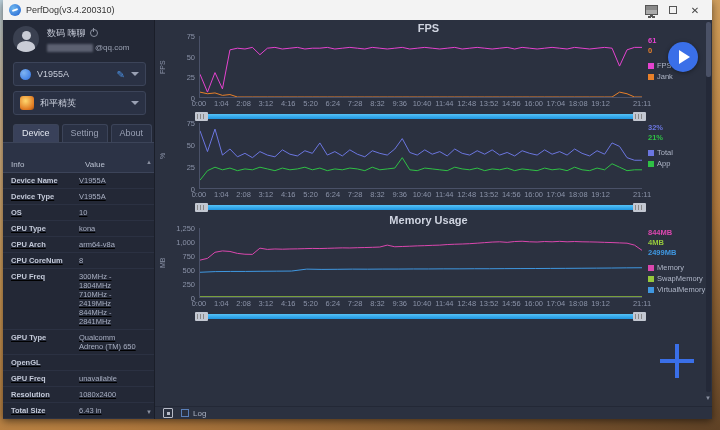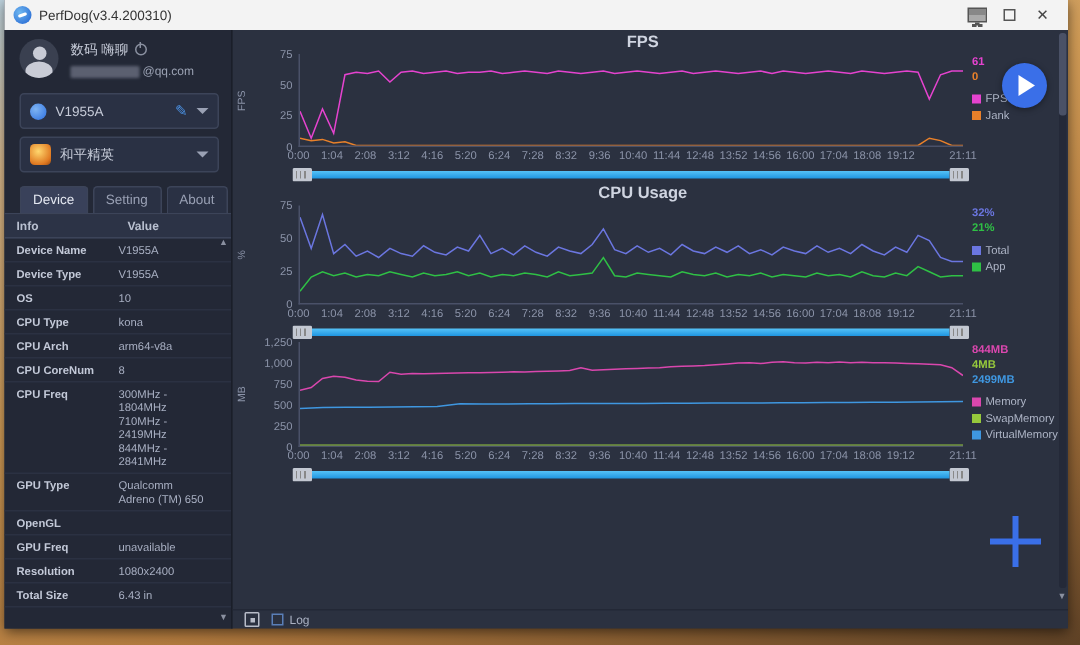--- a/index.html
+++ b/index.html
@@ -38,22 +38,22 @@
   .game-ic { width:14px; height:14px; border-radius:3px; background:radial-gradient(circle at 40% 35%,#ffd76e,#e07a22 70%,#9a4a10); flex:none; }
   .pen-ic { color:#4a90e2; font-size:10px; margin-right:6px; }
   .caret { width:0; height:0; border-left:4px solid transparent; border-right:4px solid transparent; border-top:4px solid #9aa1b4; }
 
   .tab-row { display:flex; gap:3px; margin:9px 8px 0 10px; }
   .s-tab { font-size:9px; padding:3px 8px 4px; border:1px solid #3c4459; border-bottom:none; border-radius:3px 3px 0 0; background:#2a3144; color:#99a0b4; cursor:pointer; }
   .s-tab.active { background:#39415a; color:#e3e7f0; }
 
   .dev-table { flex:1; overflow:hidden; border-top:1px solid #3c4459; position:relative; }
   .t-head { display:flex; background:#2c3346; border-bottom:1px solid #3c4459; }
-  .t-head span { font-size:8px; font-weight:bold; color:#b9c0d0; padding:3px 0 3px 8px; }
-  .t-row { display:flex; border-bottom:1px solid #2b3142; }
+  .t-head span { font-size:8px; font-weight:normal; color:#b9c0d0; padding:17px 0 3px 8px; }
+  .t-row { display:flex; border-bottom:1px solid #2b3142;text-decoration:underline; }
   .t-label { width:74px; flex:none; font-size:7.5px; font-weight:bold; color:#c3c9d8; padding:3px 2px 3px 8px; }
   .t-value { flex:1; font-size:7.5px; color:#a8afc2; padding:3px 2px 3px 2px; white-space:pre-line; }
   .tbl-arrow { position:absolute; right:2px; font-size:6px; color:#8a90a0; }
 
   
   .main { flex:1; display:flex; flex-direction:column; min-width:0; position:relative; }
   .tabbar { height:17px; display:flex; align-items:stretch; flex:none; }
   .scene-tab { background:#3d4356; color:#c2c8d6; font-size:8px; display:flex; align-items:center; padding:0 8px; cursor:pointer; }
   .label-tab { flex:1; background:#c25760; color:#fff; font-size:9px; font-weight:bold; display:flex; align-items:center; justify-content:center; cursor:pointer; }
   .tb-icons { display:flex; align-items:center; gap:8px; padding:0 10px 0 8px; background:#2b3140; }
@@ -258,21 +258,20 @@
               <span style="left:90.6372934697089%">19:12</span>
               <span style="left:100%">21:11</span>
             </div>
             <div class="hscroll">
               <span class="hs-cap"></span>
               <span class="hs-bar"></span>
               <span class="hs-cap"></span>
             </div>
           </div>
         <div class="chart-block">
-            <div class="c-title">CPU Usage</div>
             <div class="plot-wrap">
               <span class="ylab">%</span>
               <span class="ytick" style="top:100%">0</span>
               <span class="ytick" style="top:66.66666666666667%">25</span>
               <span class="ytick" style="top:33.33333333333334%">50</span>
               <span class="ytick" style="top:0%">75</span>
               <svg viewBox="0 0 100 100" preserveAspectRatio="none" style="height:66px">
                 <polyline points="0.00,12.00 1.69,44.00 3.39,9.33 5.08,49.33 6.78,40.00 8.47,52.00 10.17,46.67 11.86,53.33 13.56,44.00 15.25,49.33 16.95,52.00 18.64,41.33 20.34,48.00 22.03,50.67 23.73,42.67 25.42,46.67 27.12,30.67 28.81,49.33 30.51,44.00 32.20,50.67 33.90,41.33 35.59,48.00 37.29,52.00 38.98,42.67 40.68,46.67 42.37,49.33 44.07,40.00 45.76,24.00 47.46,45.33 49.15,49.33 50.85,41.33 52.54,48.00 54.24,44.00 55.93,50.67 57.63,40.00 59.32,46.67 61.02,49.33 62.71,42.67 64.41,48.00 66.10,41.33 67.80,49.33 69.49,45.33 71.19,50.67 72.88,42.67 74.58,46.67 76.27,49.33 77.97,41.33 79.66,48.00 81.36,44.00 83.05,49.33 84.75,40.00 86.44,46.67 88.14,50.67 89.83,42.67 91.53,48.00 93.22,30.67 94.92,36.00 96.61,53.33 98.31,57.33 100.00,57.33" fill="none" stroke="#6b76e0" stroke-width="1" vector-effect="non-scaling-stroke"></polyline>
                 <polyline points="0.00,88.00 1.69,73.33 3.39,68.00 5.08,72.00 6.78,69.33 8.47,73.33 10.17,70.67 11.86,72.00 13.56,68.00 15.25,70.67 16.95,73.33 18.64,69.33 20.34,72.00 22.03,70.67 23.73,68.00 25.42,72.00 27.12,69.33 28.81,73.33 30.51,70.67 32.20,72.00 33.90,69.33 35.59,70.67 37.29,73.33 38.98,68.00 40.68,72.00 42.37,70.67 44.07,69.33 45.76,53.33 47.46,72.00 49.15,73.33 50.85,69.33 52.54,70.67 54.24,72.00 55.93,73.33 57.63,68.00 59.32,70.67 61.02,72.00 62.71,69.33 64.41,73.33 66.10,70.67 67.80,72.00 69.49,69.33 71.19,73.33 72.88,70.67 74.58,72.00 76.27,73.33 77.97,69.33 79.66,72.00 81.36,70.67 83.05,73.33 84.75,68.00 86.44,72.00 88.14,73.33 89.83,69.33 91.53,72.00 93.22,62.67 94.92,68.00 96.61,73.33 98.31,72.00 100.00,72.00" fill="none" stroke="#2fc045" stroke-width="1" vector-effect="non-scaling-stroke"></polyline>
               </svg>
@@ -306,20 +305,21 @@
               <span style="left:90.6372934697089%">19:12</span>
               <span style="left:100%">21:11</span>
             </div>
             <div class="hscroll">
               <span class="hs-cap"></span>
               <span class="hs-bar"></span>
               <span class="hs-cap"></span>
             </div>
           </div>
         <div class="chart-block">
+            <div class="c-title">Memory Usage</div>
             <div class="plot-wrap">
               <span class="ylab">MB</span>
               <span class="ytick" style="top:100%">0</span>
               <span class="ytick" style="top:80%">250</span>
               <span class="ytick" style="top:60%">500</span>
               <span class="ytick" style="top:40%">750</span>
               <span class="ytick" style="top:20%">1,000</span>
               <span class="ytick" style="top:0%">1,250</span>
               <svg viewBox="0 0 100 100" preserveAspectRatio="none" style="height:70px">
                 <polyline points="0.00,46.56 1.69,44.00 3.39,35.20 5.08,33.20 6.78,34.00 8.47,36.80 10.17,38.00 11.86,38.24 13.56,29.20 15.25,31.04 16.95,30.40 18.64,30.72 20.34,30.40 22.03,30.24 23.73,29.92 25.42,29.60 27.12,29.76 28.81,29.44 30.51,29.12 32.20,28.80 33.90,28.96 35.59,28.56 37.29,28.32 38.98,28.00 40.68,27.60 42.37,24.80 44.07,27.20 45.76,26.80 47.46,26.40 49.15,25.92 50.85,25.60 52.54,25.12 54.24,24.80 55.93,24.00 57.63,23.52 59.32,23.20 61.02,22.72 62.71,22.00 64.41,21.20 66.10,20.40 67.80,20.00 69.49,20.80 71.19,19.60 72.88,19.20 74.58,20.00 76.27,20.32 77.97,19.60 79.66,20.00 81.36,19.36 83.05,20.00 84.75,19.60 86.44,20.00 88.14,20.16 89.83,20.40 91.53,20.80 93.22,21.12 94.92,21.60 96.61,22.00 98.31,24.80 100.00,32.40" fill="none" stroke="#da47ae" stroke-width="1" vector-effect="non-scaling-stroke"></polyline>

